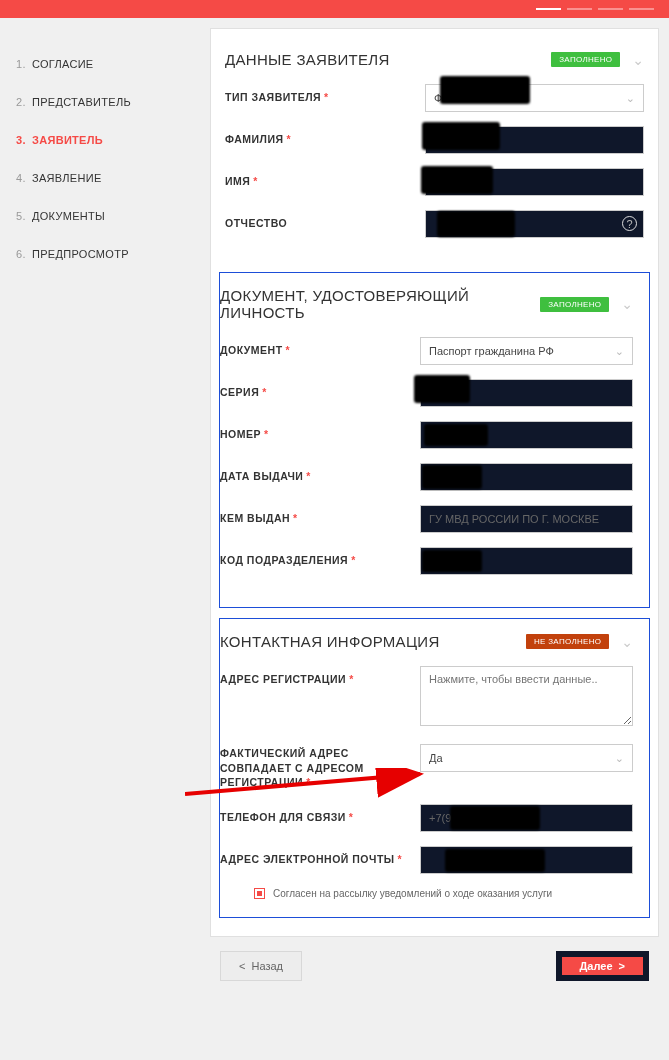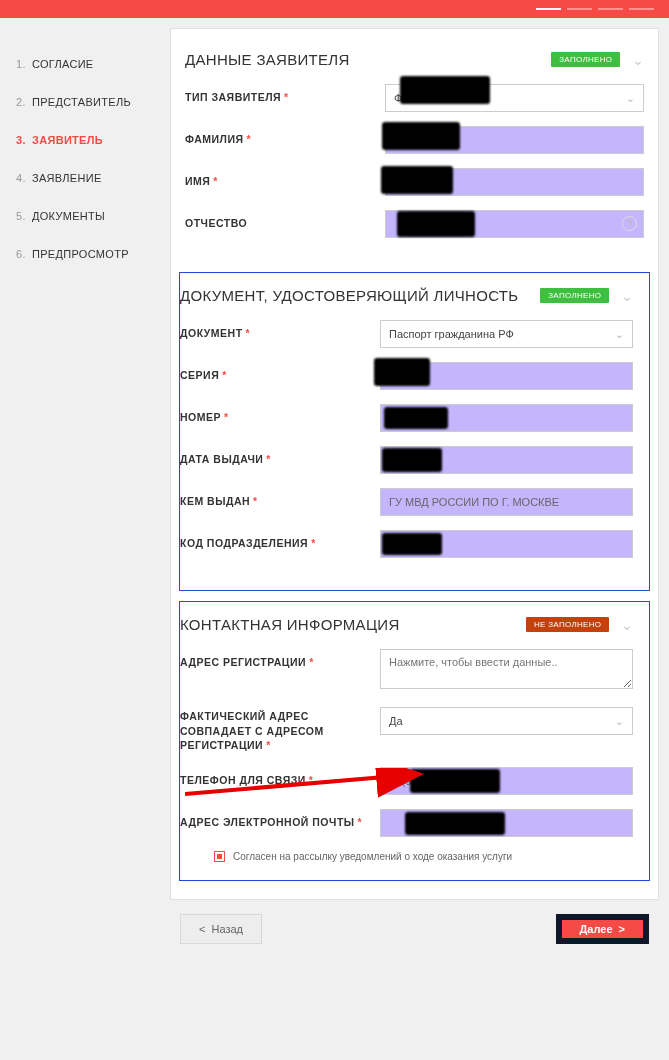--- a/index.html
+++ b/index.html
@@ -1,21 +1,21 @@
 <!DOCTYPE html>
 <html><head>
 <meta charset="utf-8">
 <style>
   *{box-sizing:border-box;margin:0;padding:0;font-family:Arial,Helvetica,sans-serif;}
   body{background:#f0f0f0;width:669px;height:1060px;overflow:hidden;position:relative;}
   .header{height:18px;background:#f54a46;position:relative;}
   .steps{position:absolute;right:15px;top:8px;display:flex;gap:6px;}
   .steps span{display:block;width:25px;height:2px;background:rgba(255,255,255,.4);}
   .steps span.active{background:#fff;}
-  .page{display:flex;background:#f0f0f0;}
+  .page{display:flex;background:#f0f0f0;gap:40px;}
   .sidebar{width:160px;padding:40px 12px 0 16px;font-size:11px;}
   .sidebar ol{list-style:none;}
   .sidebar li{color:#333;margin-bottom:26px;letter-spacing:.3px;}
   .sidebar li .num{display:inline-block;width:16px;color:#999;}
   .sidebar li.active,.sidebar li.active .num{color:#f54a46;font-weight:bold;}
   .main{flex:1;padding:10px 10px 0 10px;}
   .panel{background:#fff;border:1px solid #e0e0e0;padding:8px;}
   .section{border:1px solid #1d4ed8;margin-bottom:10px;padding:14px 16px 18px 0;}
   .section.plain{border:none;padding:14px 6px 10px 6px;}
   .sec-head{display:flex;align-items:center;margin-bottom:16px;}
@@ -23,25 +23,25 @@
   .badge{font-size:8px;color:#fff;padding:3px 8px;border-radius:1px;margin-right:12px;letter-spacing:.3px;}
   .badge.filled{background:#3fbf3f;}
   .badge.unfilled{background:#c2410c;}
   .chev{color:#ccc;font-size:14px;}
   .row{display:flex;align-items:flex-start;margin-bottom:14px;}
   .lbl{width:200px;font-size:10.5px;letter-spacing:.5px;color:#333;padding-top:6px;font-weight:bold;line-height:1.4;}
   .row.multi .lbl{padding-top:2px;}
   .req{color:#f54a46;margin-left:3px;}
   .fld{flex:1;position:relative;}
   .input,.select,.textarea{width:100%;height:28px;border:1px solid #ccc;background:#fff;font-size:11px;padding:0 8px;color:#222;}
-  .input.ro{background:#c4b5fd;color:#666;}
+  .input.ro{background:#0f172a;color:#666;}
   .select{position:relative;display:flex;align-items:center;justify-content:space-between;color:#444;}
   .select .sel-text{overflow:hidden;white-space:nowrap;}
   .select .sel-arrow{color:#bbb;font-size:11px;}
-  .textarea{height:40px;padding:6px 8px;resize:none;}
+  .textarea{height:60px;padding:6px 8px;resize:none;}
   .textarea.resize{resize:both;}
   .help{position:absolute;right:7px;top:6px;color:#bbb;font-size:11px;border:1px solid #ddd;border-radius:50%;width:15px;height:15px;display:flex;align-items:center;justify-content:center;}
   .redact{position:absolute;background:#000;pointer-events:none;filter:blur(1px) contrast(2);}
   .r1{width:90px;height:28px;left:15px;top:-8px;border-radius:3px;}
   .r2{width:78px;height:28px;left:-3px;top:-4px;border-radius:3px;}
   .r3{width:72px;height:28px;left:-4px;top:-2px;border-radius:3px;}
   .r4{width:78px;height:26px;left:12px;top:1px;border-radius:3px;}
   .r5{width:78px;height:28px;left:-4px;top:-4px;border-radius:3px;}
   .r6{width:56px;height:28px;left:-6px;top:-4px;border-radius:3px;}
   .r7{width:64px;height:22px;left:4px;top:3px;border-radius:3px;}

